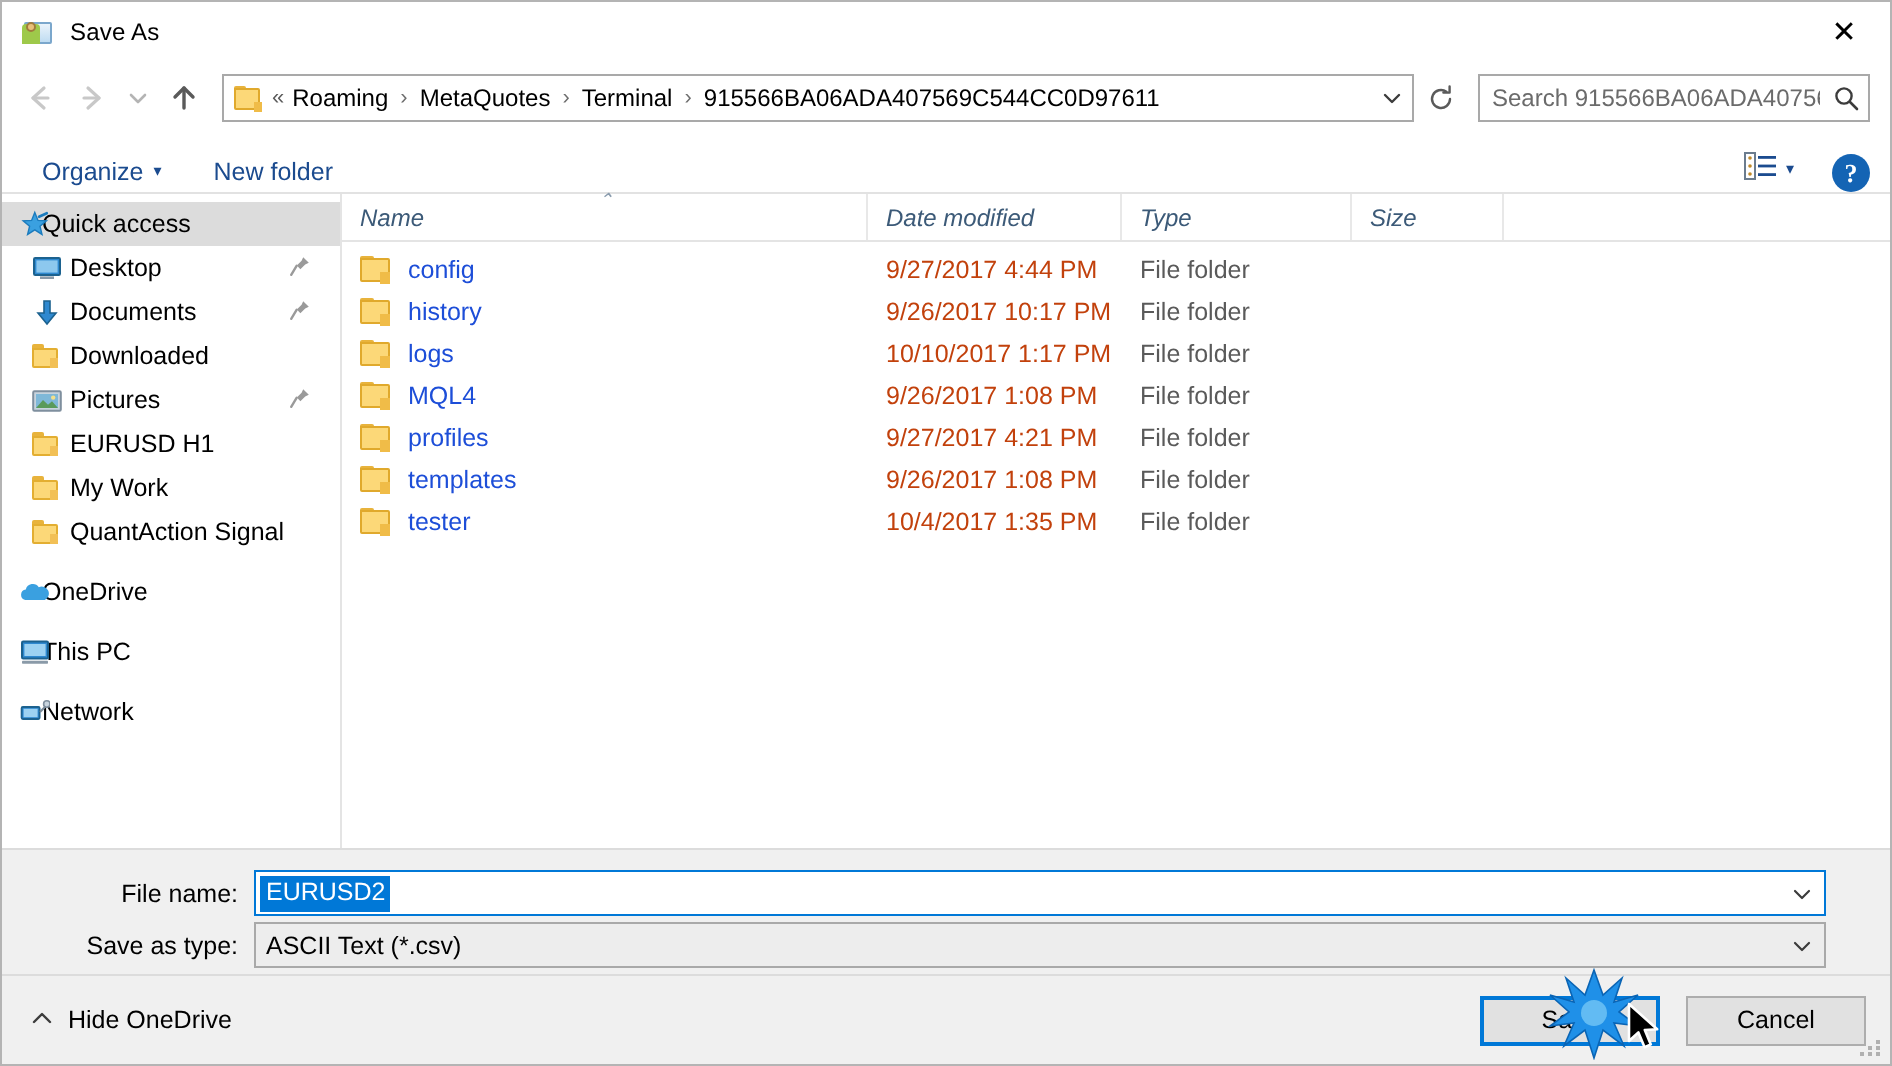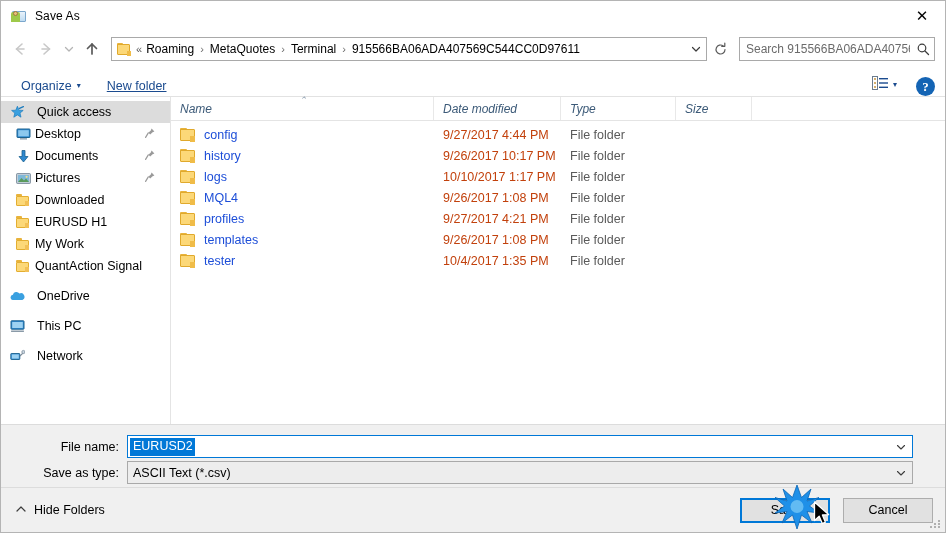--- a/index.html
+++ b/index.html
@@ -192,21 +192,21 @@
     align-items: flex-end;
     padding: 0 10px 0 14px;
   }
   .tb-item {
     font-size: 12.5px;
     color: #1b4b8f;
     padding: 3px 6px;
     display: flex; align-items: center;
     gap: 5px;
   }
-  #newfolder-btn { margin-left: 14px; text-decoration: underline; }
+  #newfolder-btn { margin-left: 14px; }
   .tb-caret {
     font-size: 8px;
     color: #1b4b8f;
     line-height: 1;
   }
   #tb-spacer { flex: 1 1 auto; }
   #view-btn {
     display: flex; align-items: center; gap: 5px;
     padding: 3px 5px;
   }
@@ -236,21 +236,21 @@
     flex: none;
     background: #fff;
     border-right: 1px solid #e4e4e4;
     padding-top: 4px;
     overflow: hidden;
   }
   .side-item {
     height: 22px;
     display: flex;
     align-items: center;
-    padding-left: 36px;
+    padding-left: 20px;
     position: relative;
     font-size: 12.5px;
     color: #000;
   }
   .side-item.indent { padding-left: 34px; }
   .side-item.selected { background: #dcdcdc; }
   .side-item .ico {
     position: absolute;
     left: 8px;
     width: 16px; height: 16px;
@@ -620,45 +620,45 @@
         <span class="pin">
           <svg width="12" height="12" viewBox="0 0 12 12">
             <path d="M7.6 1.6 L10.4 4.4 L8.6 5.2 L6.2 7.6 L4.4 5.8 L6.8 3.4 Z" fill="#9a9a9a"></path>
             <path d="M4.3 5.9 L1.6 10.4" stroke="#9a9a9a" stroke-width="1.2" stroke-linecap="round"></path>
           </svg>
         </span>
       </div>
 
       <div class="side-item indent">
         <span class="ico">
+          <span class="mini-folder">
+              <span class="tab"></span>
+              <span class="body"></span>
+              <span class="fold"></span>
+            </span>
+        </span>
+        <span class="side-label">Downloaded</span>
+      </div>
+
+      <div class="side-item indent">
+        <span class="ico">
           <svg width="15" height="13" viewBox="0 0 15 13">
             <rect x="0.6" y="1.6" width="13.8" height="9.8" rx="0.6" fill="#c8d4de" stroke="#7f8f9e" stroke-width="1"></rect>
             <rect x="2" y="3" width="11" height="7" fill="#7fb8d8"></rect>
             <path d="M2 10 L5.5 6 L8 8.4 L10 6.6 L13 10 Z" fill="#5a9a5a"></path>
             <circle cx="10.6" cy="4.8" r="1.1" fill="#f4e08a"></circle>
           </svg>
         </span>
         <span class="side-label">Pictures</span>
         <span class="pin">
           <svg width="12" height="12" viewBox="0 0 12 12">
             <path d="M7.6 1.6 L10.4 4.4 L8.6 5.2 L6.2 7.6 L4.4 5.8 L6.8 3.4 Z" fill="#9a9a9a"></path>
             <path d="M4.3 5.9 L1.6 10.4" stroke="#9a9a9a" stroke-width="1.2" stroke-linecap="round"></path>
           </svg>
         </span>
-      </div>
-
-      <div class="side-item indent">
-        <span class="ico">
-          <span class="mini-folder">
-              <span class="tab"></span>
-              <span class="body"></span>
-              <span class="fold"></span>
-            </span>
-        </span>
-        <span class="side-label">Downloaded</span>
       </div>
 
       <div class="side-item indent">
         <span class="ico">
           <span class="mini-folder">
               <span class="tab"></span>
               <span class="body"></span>
               <span class="fold"></span>
             </span>
         </span>
@@ -864,21 +864,21 @@
     </div>
   </div>
 
   <div id="footer">
     <div id="hidefolders">
       <span>
         <svg width="12" height="10" viewBox="0 0 12 10">
             <path d="M2 7 L6 3 L10 7" fill="none" stroke="#3c3c3c" stroke-width="1.2" stroke-linecap="round" stroke-linejoin="round"></path>
           </svg>
       </span>
-      <span>Hide Folders</span>
+      <span>Hide OneDrive</span>
     </div>
     <div id="footer-spacer"></div>
     <div class="dlgbtn" id="save-button">
       <span>Save</span>
     </div>
     <div class="dlgbtn" id="cancel-button">
       <span>Cancel</span>
     </div>
 
     <div id="resize-grip">

